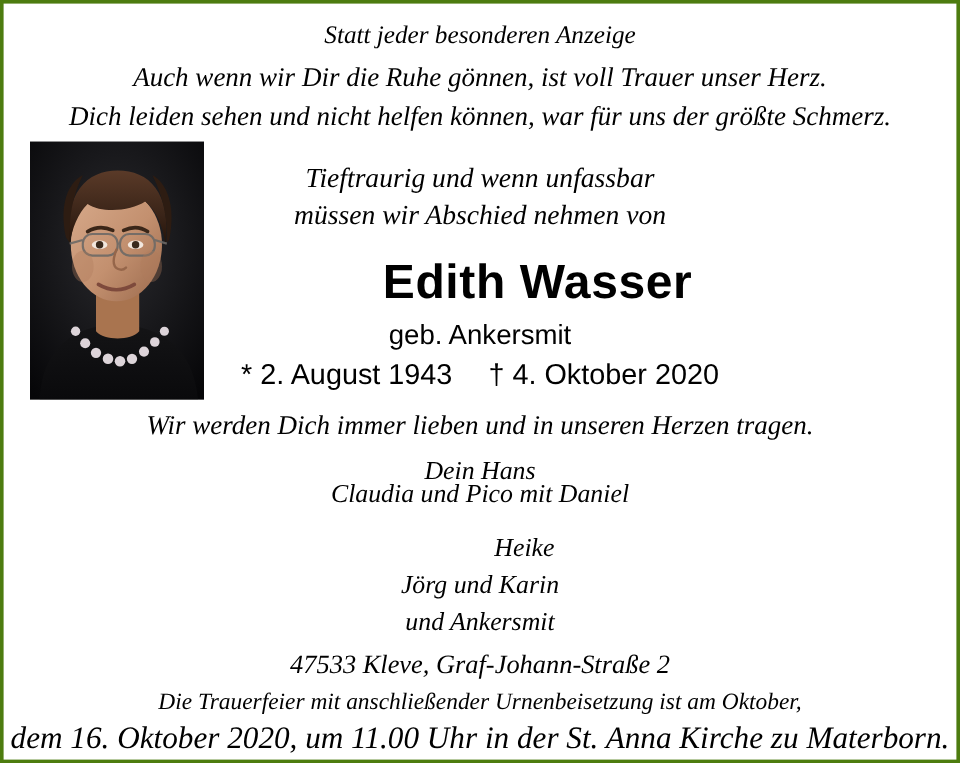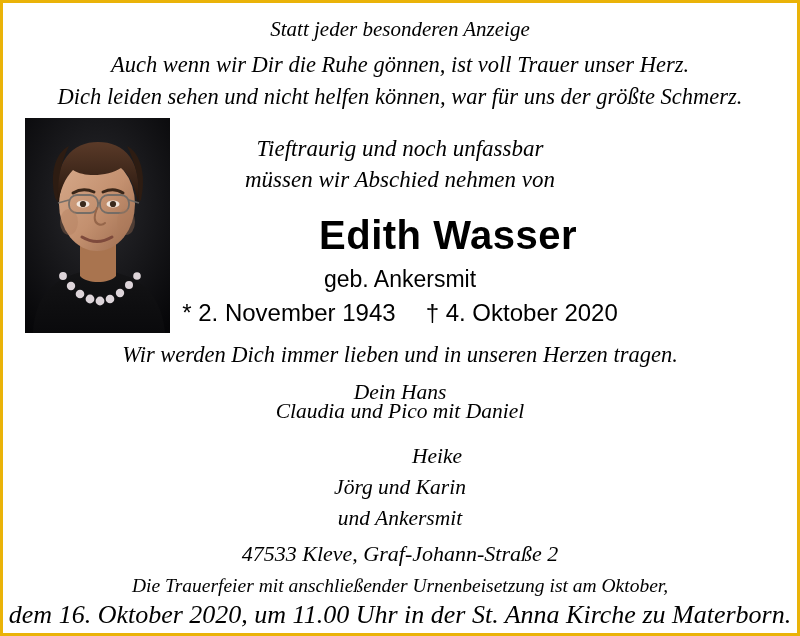--- a/index.html
+++ b/index.html
@@ -9,21 +9,21 @@
   }
   body {
     font-family: "Liberation Serif", serif;
   }
   .obituary {
     position: relative;
     width: 800px;
     height: 636px;
     box-sizing: border-box;
     background: #ffffff;
-    border: 3px solid #eab308;
+    border: 3px solid #4d7c0f;
     overflow: hidden;
   }
   .inner {
     position: absolute;
     left: 0;
     top: 0;
     width: 794px;
     height: 630px;
   }
   
@@ -215,28 +215,28 @@
         <ellipse cx="101" cy="104" rx="9" ry="13" fill="#b07c5b" opacity="0.35"></ellipse>
       </svg>
     </div>
 
     <div class="textcol">
       <div class="line l-header">Statt jeder besonderen Anzeige</div>
 
       <div class="line l-verse1">Auch wenn wir Dir die Ruhe gönnen, ist voll Trauer unser Herz.</div>
       <div class="line l-verse2">Dich leiden sehen und nicht helfen können, war für uns der größte Schmerz.</div>
 
-      <div class="line l-intro1">Tieftraurig und noch unfassbar</div>
+      <div class="line l-intro1">Tieftraurig und wenn unfassbar</div>
       <div class="line l-intro2">müssen wir Abschied nehmen von</div>
 
       <div class="line l-name">Edith Wasser</div>
       <div class="line l-born">geb. Ankersmit</div>
 
       <div class="line l-dates">
-        <span>* 2. November 1943</span><span class="gap"></span><span>† 4. Oktober 2020</span>
+        <span>* 2. August 1943</span><span class="gap"></span><span>† 4. Oktober 2020</span>
       </div>
 
       <div class="line l-love">Wir werden Dich immer lieben und in unseren Herzen tragen.</div>
 
       <div class="line l-mourner m0">Dein Hans</div>
       <div class="line l-mourner m1">Claudia und Pico mit Daniel</div>
       <div class="line l-mourner m2">Heike</div>
       <div class="line l-mourner m3">Jörg und Karin</div>
       <div class="line l-mourner m4">und Ankersmit</div>
 

